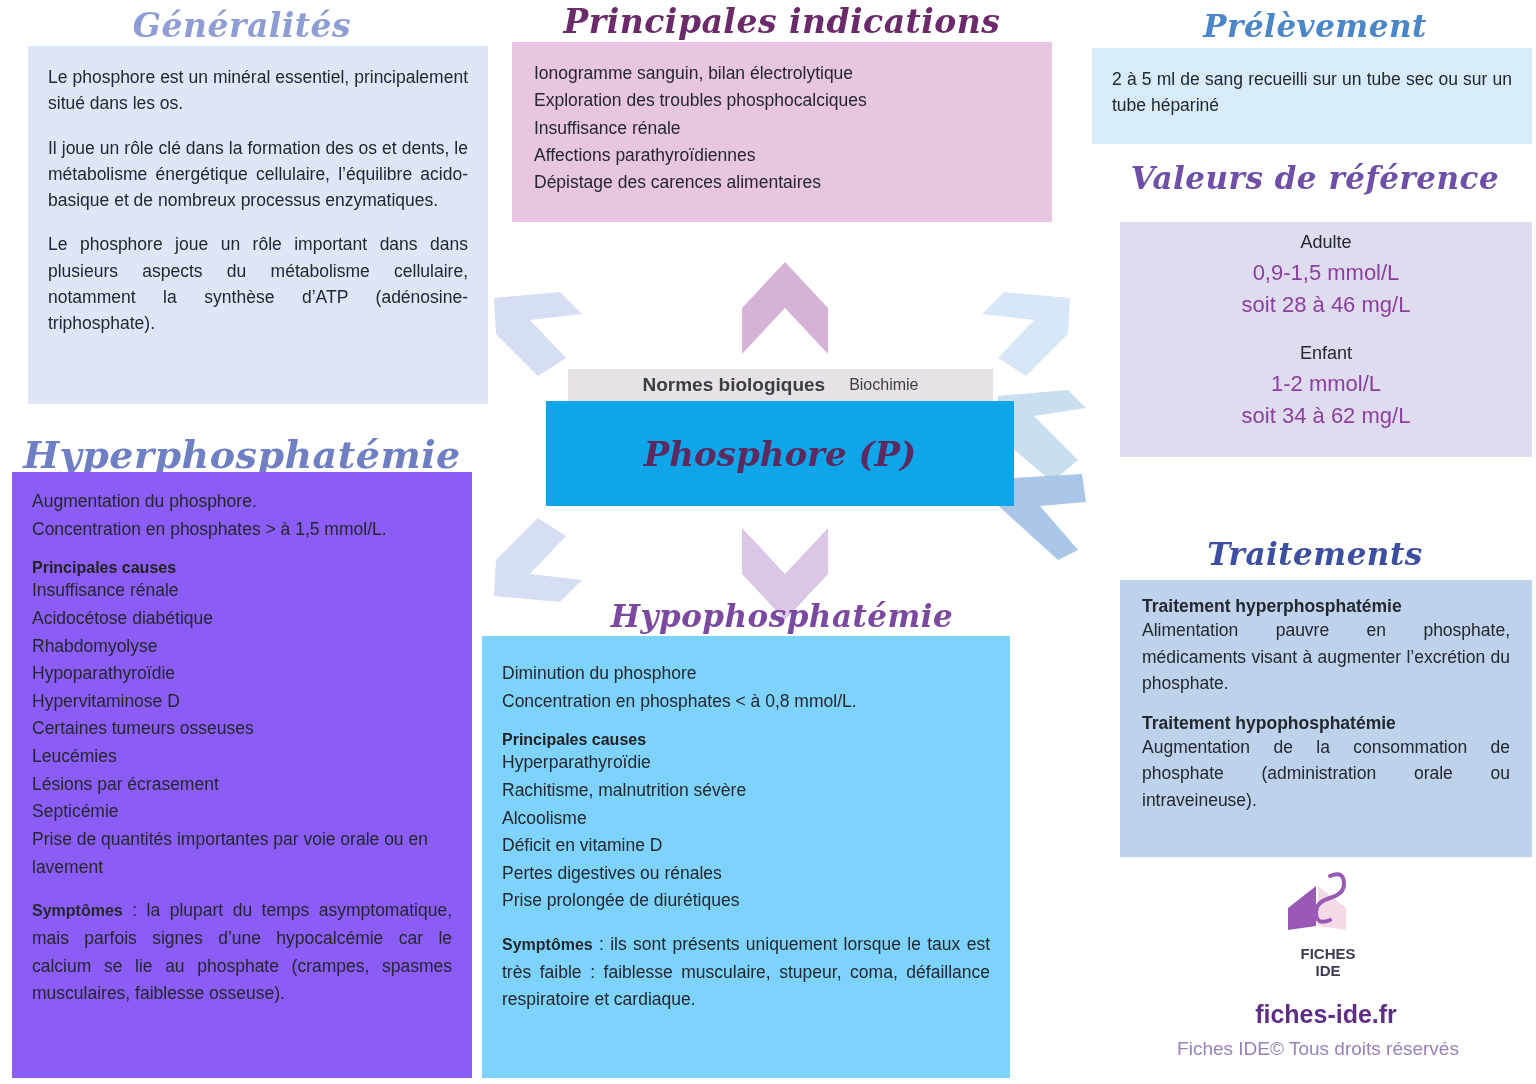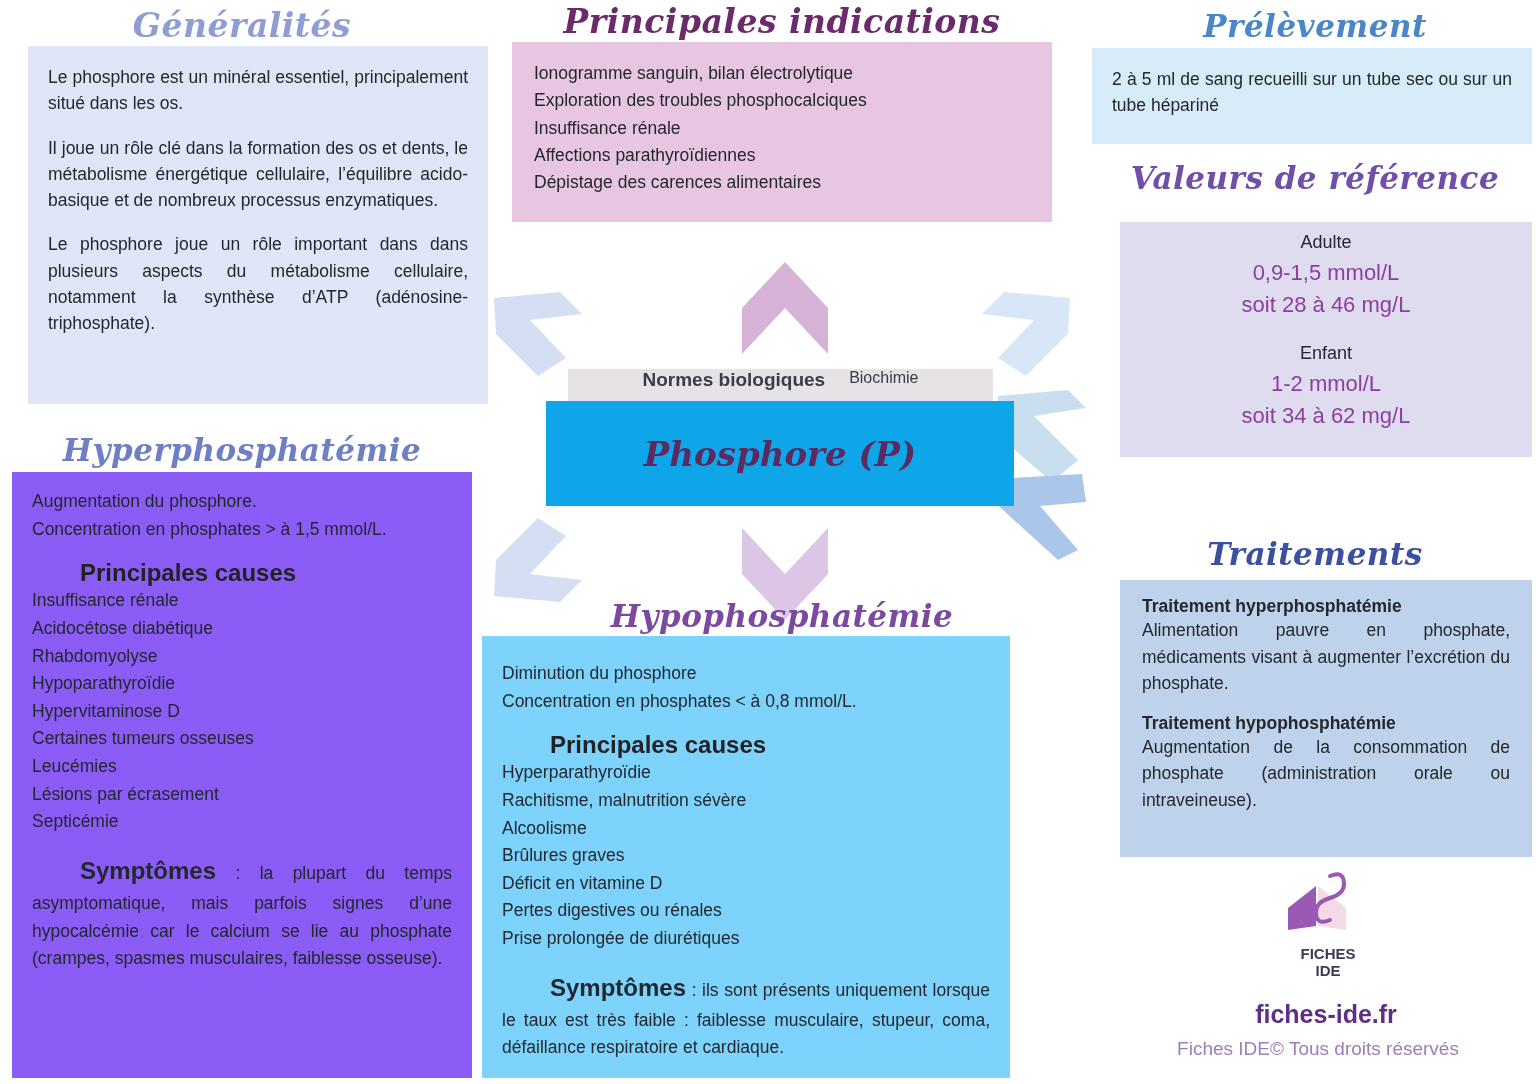--- a/index.html
+++ b/index.html
@@ -27,44 +27,44 @@
     position:absolute; left:12px; top:46px; width:460px; height:358px;
     background:#dfe6f7; padding:18px 20px;margin-left:16px;
   }
   #generalites-box p {
     margin:0 0 18px 0; font-size:17.5px; line-height:1.5;
     text-align:justify; color:#23272e;
   }
   
   #hyper-title {
     position:absolute; left:12px; top:432px; width:460px;
-    text-align:center; font-size:31px; color:#6f7fc4;
+    text-align:center; font-size:38px; color:#6f7fc4;
   }
   #hyper-box {
     position:absolute; left:12px; top:472px; width:460px; height:606px;
     background:#8b5cf6; padding:16px 20px;
   }
   #hyper-box .line, #hypo-box .line { font-size:17.5px; line-height:1.58; color:#23272e; }
-  .bold-head { font-weight:bold; font-size:24px;margin-left:48px; }
+  .bold-head { font-weight:bold; font-size:16px; }
   .gap { height:16px; }
   .justify { text-align:justify; }
   
   #indications-title {
     position:absolute; left:512px; top:2px; width:540px;
     text-align:center; font-size:33px; color:#6b2b6b;
   }
   #indications-box {
     position:absolute; left:512px; top:42px; width:540px; height:180px;
     background:#e8c6e2; padding:18px 22px;
   }
   #indications-box .line { font-size:17.5px; line-height:1.56; color:#23272e; }
   
   #center-label {
     position:absolute; left:568px; top:369px; width:425px; height:32px;
-    background:#e6e2e6; display:flex; justify-content:center;
+    background:#e6e2e6; display:flex; align-items:center; justify-content:center;
     gap:24px;
   }
   #center-label .nb { font-weight:bold; font-size:19px; color:#3c3c46; }
   #center-label .bc { font-size:16px; color:#3c3c46; }
   #center-box {
     position:absolute; left:546px; top:401px; width:468px; height:105px;
     background:#0ea5e9; display:flex; align-items:center; justify-content:center;
   }
   #center-box .t {
     font-family:"DejaVu Serif", serif; font-style:italic; font-weight:bold;
@@ -145,20 +145,21 @@
   <div class="bold-head">Principales causes</div>
   <div class="line">Insuffisance rénale</div>
   <div class="line">Acidocétose diabétique</div>
   <div class="line">Rhabdomyolyse</div>
   <div class="line">Hypoparathyroïdie</div>
   <div class="line">Hypervitaminose D</div>
   <div class="line">Certaines tumeurs osseuses</div>
   <div class="line">Leucémies</div>
   <div class="line">Lésions par écrasement</div>
   <div class="line">Septicémie</div>
+  <div class="line">Prise de quantités importantes par voie orale ou en lavement</div>
   <div class="gap"></div>
   <div class="line justify">
     <span class="bold-head">Symptômes</span><span> : la plupart du temps asymptomatique, mais parfois signes d’une hypocalcémie car le calcium se lie au phosphate (crampes, spasmes musculaires, faiblesse osseuse).</span>
   </div>
 </div>
 
 <div class="script-title" id="indications-title">Principales indications</div>
 <div id="indications-box">
   <div class="line">Ionogramme sanguin, bilan électrolytique</div>
   <div class="line">Exploration des troubles phosphocalciques</div>
@@ -197,21 +198,20 @@
 
 <div class="script-title" id="hypo-title">Hypophosphatémie</div>
 <div id="hypo-box">
   <div class="line">Diminution du phosphore</div>
   <div class="line">Concentration en phosphates &lt; à 0,8 mmol/L.</div>
   <div class="gap"></div>
   <div class="bold-head">Principales causes</div>
   <div class="line">Hyperparathyroïdie</div>
   <div class="line">Rachitisme, malnutrition sévère</div>
   <div class="line">Alcoolisme</div>
-  <div class="line">Brûlures graves</div>
   <div class="line">Déficit en vitamine D</div>
   <div class="line">Pertes digestives ou rénales</div>
   <div class="line">Prise prolongée de diurétiques</div>
   <div class="gap"></div>
   <div class="line justify">
     <span class="bold-head">Symptômes</span><span> : ils sont présents uniquement lorsque le taux est très faible : faiblesse musculaire, stupeur, coma, défaillance respiratoire et cardiaque.</span>
   </div>
 </div>
 
 <div class="script-title" id="prelevement-title">Prélèvement</div>

